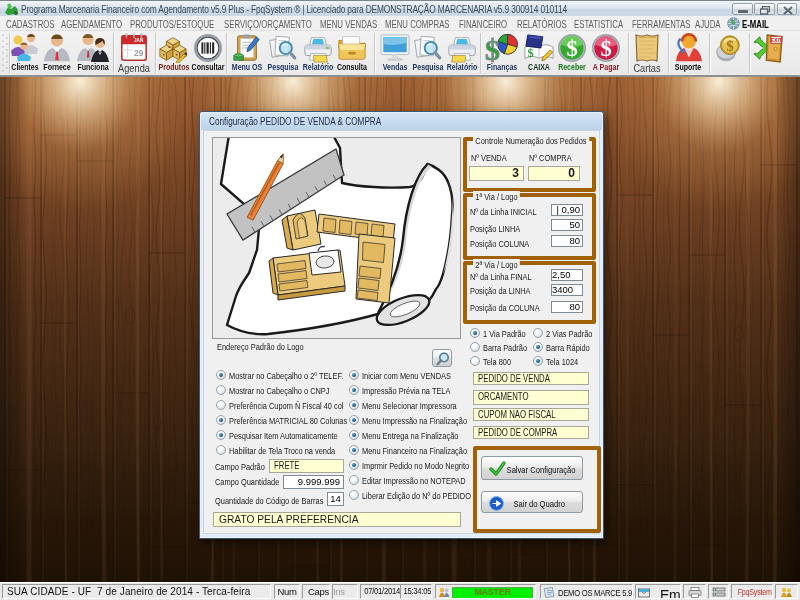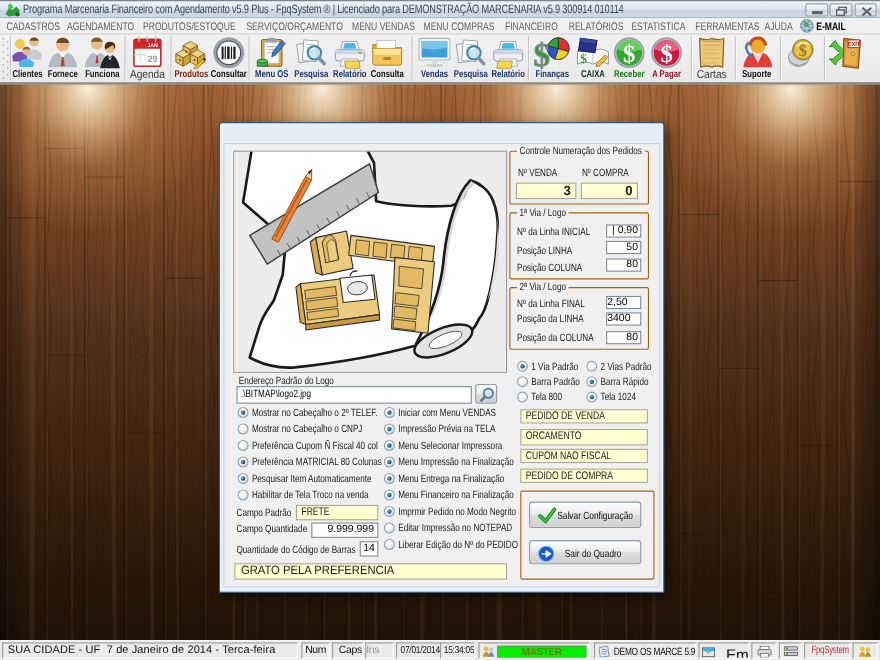--- a/index.html
+++ b/index.html
@@ -23,21 +23,21 @@
 #dlg-title{position:absolute;left:1px;top:1px;width:401px;height:17px;background:linear-gradient(#d4e5f6,#bcd2e8);border-radius:2px 2px 0 0}
 #dlg-title span{position:absolute;left:8px;top:3px;font-size:10px;letter-spacing:0;color:#1c2a45;white-space:nowrap;transform:scaleX(0.82);transform-origin:0 50%}
 #dlg-body{position:absolute;left:3px;top:18px;width:397px;height:404px;background:#f0f0f0;border:1px solid #c8d4e0;box-sizing:border-box}
 
 .lbl{position:absolute;font-size:9.5px;letter-spacing:0;color:#1a1a1a;white-space:nowrap;transform:scaleX(0.78);transform-origin:0 0}
 .inp{position:absolute;background:#fff;border:1px solid #7e8a94;box-sizing:border-box;font-size:9.5px;letter-spacing:0;color:#000;white-space:nowrap}
 .yel{position:absolute;background:#ffffd2;border:1px solid #a8a89a;box-sizing:border-box;font-size:10px;letter-spacing:0;color:#1a1a1a;white-space:nowrap}
 .tx{display:inline-block;transform:scaleX(0.78);transform-origin:0 50%}
 .rad{position:absolute;width:10px;height:10px;border-radius:50%;background:radial-gradient(circle at 35% 30%,#fff 20%,#e8eef2 55%,#b9c6cf);border:1px solid #96a3ad;box-sizing:border-box}
 .rad.on::after{content:"";position:absolute;left:1.6px;top:1.6px;width:4.8px;height:4.8px;border-radius:50%;background:radial-gradient(circle at 35% 35%,#58a8d8,#134a74 70%)}
-.gb{position:absolute;border:1px solid #a16207;border-radius:2px}
+.gb{position:absolute;border:4px solid #a16207;border-radius:2px}
 .gb>span{position:absolute;left:6px;top:-6px;background:#f0f0f0;padding:0 3px;font-size:9.5px;color:#1a1a1a;white-space:nowrap;transform:scaleX(0.78);transform-origin:0 0}
 .btn{position:absolute;background:linear-gradient(#fefefe,#ececec 45%,#dcdcdc 55%,#d2d2d2);border:1px solid #8e9aa4;border-radius:3px;box-sizing:border-box}
 .btn span{position:absolute;width:100%;text-align:center;font-size:9.5px;letter-spacing:0;color:#111;transform:scaleX(0.8)}
 
 #status{position:absolute;left:0;top:582px;width:800px;height:18px;background:#e8e8e8;border-top:1px solid #fff}
 .sp{position:absolute;top:1px;height:15px;background:#ebebeb;border:1px solid;border-color:#9a9a9a #ffffff #ffffff #9a9a9a;box-sizing:border-box;font-size:9.5px;letter-spacing:-0.3px;color:#111;white-space:nowrap;overflow:hidden}
 </style></head>
 <body>
 <div id="app">
 
@@ -532,20 +532,23 @@
 <text x="24.8" y="9.7" font-size="5.5" font-weight="bold" fill="#c82020" text-anchor="middle" font-family="Liberation Sans">EXIT</text>
 <circle cx="24" cy="17" r="1.7" fill="#f2d060" stroke="#8a5a14" stroke-width="0.6"></circle>
 <path d="M15,14 C10,8 8,8 7,4 L1,10 L5,10 C7,13 10,15 13,16 Z" fill="#58c838" stroke="#1e7a12" stroke-width="0.9"></path>
 <path d="M15,18 C10,24 8,24 7,28 L1,22 L5,22 C7,19 10,17 13,16 Z" fill="#58c838" stroke="#1e7a12" stroke-width="0.9"></path>
 <path d="M13,12 Q11,16 13,20" fill="none" stroke="#58c838" stroke-width="3"></path>
 </svg>
 
 </div>
 
 <div id="dlg">
+<div id="dlg-title">
+        <span>Configuração PEDIDO DE VENDA &amp; COMPRA</span>
+      </div>
 <div id="dlg-body"></div>
 
 <div class="abs" style="left:12px;top:25px;width:249px;height:202px;background:#ececec;border:1px solid #9a9a9a;box-sizing:border-box">
 <svg width="247" height="200" viewBox="0 0 247 200">
 <rect x="0" y="0" width="247" height="200" fill="#ececec"></rect>
 
 <path d="M14,187 C17,177 20,168 23,158 C27,147 31,143 36,135 C39,127 41,120 44,112 C45,101 46,90 47,80 L8,46 L16,-3 L120,-3 L127,10 L129,45 C145,49 175,50.5 197,49 C207,47 211,37 214.5,26 C222,28 231,34 235,44 C240,56 240,68 239,77 C238,98 235,118 230,136 C227,146 225,149 223,151 C219,160 212,168 204,172 L165,176 C140,183 100,191 55,196 C40,197 25,193 14,187 Z" fill="#ffffff" stroke="#1a1a1a" stroke-width="2.4" stroke-linejoin="round"></path>
 <path d="M214.5,26 C202,38 193,68 190,101 C187,128 178,151 165,175 C180,154 190,130 193,105 C196,70 206,38 219,29 Z" fill="#d8d8d8"></path>
 <path d="M235,44 C240,56 240,68 239,77 C238,98 235,118 230,136 C233,128 238,118 240,100 C242,80 240,54 235,44 Z" fill="#e0e0e0"></path>
 <path d="M214.5,26 C202,38 193,68 190,101 C187,128 178,151 165,175" fill="none" stroke="#1a1a1a" stroke-width="2.4"></path>
@@ -577,21 +580,20 @@
 <path d="M60,120 L65,157 L60,155 L56,123 Z" fill="#d9ab4e"></path>
 <path d="M64,126 l28,-3.5 1,8 -28,3.5z M65,136 l28,-3.5 1,8 -28,3.5z M66,146 l28,-3.5 0.8,7 -28,3.5z" fill="#e2b860" stroke-width="0.7"></path>
 <path d="M96,115 L125,112 L128,134 L99,137 Z" fill="#fbfbfb"></path>
 <ellipse cx="112" cy="124" rx="9" ry="6" fill="#e8e8e8" stroke-width="0.8" transform="rotate(-6 112 124)"></ellipse>
 </g>
 <path d="M105,113 q2,-6 6,-4 M108,109 l4,-1" stroke="#333" stroke-width="1.2" fill="none"></path>
 </svg>
 </div>
 
 <span class="lbl" style="left:17px;top:229px">Endereço Padrão do Logo</span>
-<div class="inp" style="left:15px;top:239px;width:214px;height:16px;line-height:14px;padding-left:3px"><span class="tx">.\BITMAP\logo2.jpg</span></div>
 <div class="btn" style="left:232px;top:237px;width:20px;height:18px">
 <svg style="position:absolute;left:3px;top:2px" width="14" height="14" viewBox="0 0 14 14">
 <circle cx="8" cy="5.5" r="4.2" fill="#cfe6f2" stroke="#4a7a9a" stroke-width="1.6"></circle>
 <path d="M5,8.5 L1.6,12.2" stroke="#6a7a88" stroke-width="2.4" stroke-linecap="round"></path>
 </svg>
 </div>
 
 <div class="rad on" style="left:16px;top:258px"></div>
       <span class="lbl" style="left:29px;top:258px">Mostrar no Cabeçalho o 2º TELEF.</span>
 <div class="rad" style="left:16px;top:273px"></div>

